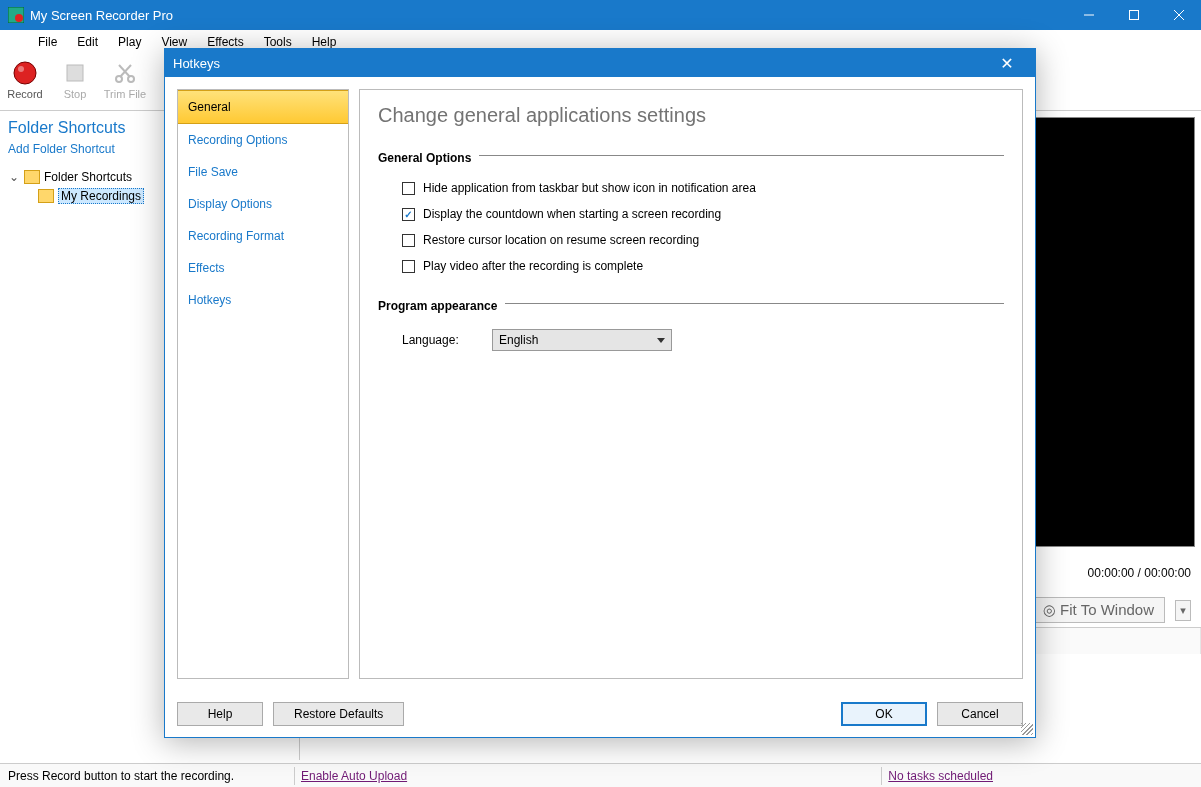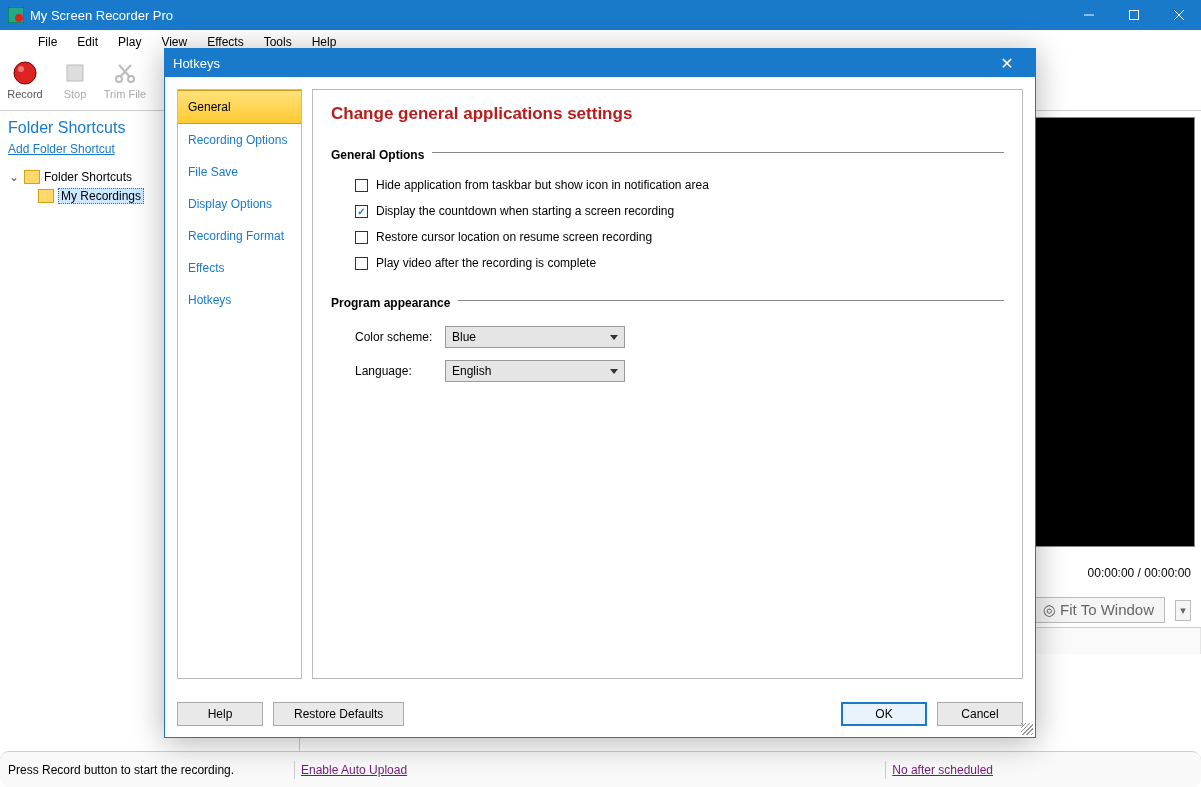--- a/index.html
+++ b/index.html
@@ -19,53 +19,53 @@
 
 .toolbar { height: 57px; display: flex; align-items: flex-start; border-bottom: 1px solid #ccc; padding-top: 4px; }
 .toolbar .tb-btn { width: 50px; text-align: center; font-size: 11px; color: #555; }
 .toolbar .tb-btn.disabled { color: #aaa; }
 .toolbar .tb-icon { height: 30px; display: flex; align-items: center; justify-content: center; font-size: 22px;}
 
 
 .main { display: flex; height: 649px; }
 .sidebar { width: 300px; border-right: 1px solid #ccc; padding: 8px; font-size: 13px; }
 .sidebar h3 { color: #1979ca; font-weight: normal; font-size: 16px; margin-bottom: 4px; }
-.sidebar .link { color: #1979ca; text-decoration: underline; font-size: 12px; cursor: pointer; }
+.sidebar .link { color: #1979ca; font-size: 12px; cursor: pointer; }
 .tree { margin-top: 12px; font-size: 12px; }
 .tree-row { display: flex; align-items: center; padding: 2px 0; }
 .tree-row .chev { width: 12px; text-align: center; color: #555; }
 .tree-row .folder { width: 16px; height: 14px; background: #ffd76b; border: 1px solid #d4a017; margin: 0 4px; }
 .tree-row.selected span.label { background: #cce8ff; border: 1px dotted #1979ca; padding: 0 2px;}
 .tree-row.child { padding-left: 26px; }
 
 .content-right { flex: 1; display: flex; flex-direction: column; }
 .preview { height: 430px; background: #000; margin: 6px; border: 1px solid #888;}
 .preview-bar { height: 40px; display: flex; align-items: center; justify-content: flex-end; padding: 0 10px; gap: 10px; font-size: 12px;}
 .fit-btn { border: 1px solid #bbb; background: #f5f5f5; padding: 3px 10px; font-size: 15px; color: #666;}
 .preview-bar .small-btn { border: 1px solid #bbb; background: #f5f5f5; width: 16px; text-align:center; font-size:11px; color:#666; padding:3px 0;}
 .list-header { display: flex; border-top: 1px solid #ccc; }
 .list-header .col { padding: 6px 12px; border-right: 1px solid #e5e5e5; font-size: 12px; color: #222; background: #fafafa;}
 
 
-.statusbar { position: absolute; bottom: 0; left: 0; right: 0; height: 36px; border-top: 1px solid #ccc; display: flex; align-items: center; font-size: 12px; padding: 0 8px; background: #f9f9f9; border-radius: 9px;}
+.statusbar { position: absolute; bottom: 0; left: 0; right: 0; height: 24px; border-top: 1px solid #ccc; display: flex; align-items: center; font-size: 12px; padding: 0 8px; background: #f9f9f9;}
 .statusbar .status-left { flex: 0 0 280px; }
 .statusbar .status-link { color: #701a75; text-decoration: underline; cursor: pointer;}
 .statusbar .status-right { margin-left: auto; }
 .statusbar .sep { width: 1px; height: 18px; background: #ccc; margin: 0 6px;}
 
 
 .dialog { position: absolute; left: 164px; top: 48px; width: 872px; height: 690px; background: #fff; border: 1px solid #1979ca; box-shadow: 0 4px 30px rgba(0,0,0,0.3); z-index: 50; display: flex; flex-direction: column;}
 .dialog .dlg-title { height: 28px; background: #1979ca; color: #fff; display: flex; align-items: center; padding: 0 8px; font-size: 13px;}
 .dialog .dlg-title .dlg-close { margin-left: auto; width: 40px; text-align: center; font-size: 16px; cursor: pointer;}
 .dialog .dlg-body { flex: 1; display: flex; padding: 12px; gap: 10px; }
-.dlg-nav { width: 125px; border: 1px solid #bbb; background: #fff; }
+.dlg-nav { width: 172px; border: 1px solid #bbb; background: #fff; }
 .dlg-nav .nav-item { padding: 9px 10px; font-size: 12px; color: #1979ca; cursor: pointer;}
 .dlg-nav .nav-item.active { background: linear-gradient(#ffe27a,#ffc933); color: #000; border-bottom: 1px solid #d4a017; border-top: 1px solid #d4a017;}
 .dlg-content { flex: 1; border: 1px solid #bbb; padding: 14px 18px; font-size: 12px; color: #000;}
-.dlg-content h2 { color: #b91c1c; font-weight: bold; font-size: 17px; margin-bottom: 18px;}
+.dlg-content h2 { color: #737373; font-weight: normal; font-size: 20px; margin-bottom: 18px;}
 .fieldset-label { font-weight: bold; font-size: 12px; margin-top: 6px;}
 .hr-wrap { display: flex; align-items: center; margin-bottom: 10px;}
 .hr-wrap .line { flex: 1; height: 1px; background: #888; margin-left: 8px;}
 .chk-row { display: flex; align-items: center; padding: 6px 0 6px 24px; gap: 8px;}
 .chk { width: 13px; height: 13px; border: 1px solid #333; display: inline-flex; align-items: center; justify-content: center; font-size: 10px; color: #1979ca;}
 .chk.checked::after { content: "✓"; color: #1979ca; font-weight: bold;}
 .form-row { display: flex; align-items: center; padding: 6px 0 6px 24px;}
 .form-row label { width: 90px; }
 .form-row .select { width: 180px; height: 22px; background: #e5e5e5; border: 1px solid #999; display: flex; align-items: center; padding: 0 6px; font-size: 12px; position: relative;}
 .form-row .select::after { content: ""; position: absolute; right: 6px; top: 8px; border-left: 4px solid transparent; border-right: 4px solid transparent; border-top: 5px solid #333;}
@@ -178,21 +178,21 @@
     </div>
   </div>
 </div>
 
 <div class="statusbar">
   <span class="status-left">Press Record button to start the recording.</span>
   <span class="sep"></span>
   <span class="status-link">Enable Auto Upload</span>
   <span class="status-right"></span>
   <span class="sep"></span>
-  <span class="status-link">No after scheduled</span>
+  <span class="status-link">No tasks scheduled</span>
   <span style="width:200px"></span>
 </div>
 
 <div class="dialog">
   <div class="dlg-title">
     <span>Hotkeys</span>
     <span class="dlg-close">✕</span>
   </div>
   <div class="dlg-body">
     <div class="dlg-nav">
@@ -224,26 +224,20 @@
         </div>
       <div class="chk-row">
           <span class="chk"></span>
           <span>Play video after the recording is complete</span>
         </div>
       <div class="hr-wrap" style="margin-top:14px">
           <span class="fieldset-label">Program appearance</span>
           <span class="line"></span>
         </div>
       <div class="form-row">
-        <label>Color scheme:</label>
-        <div class="select">
-            <span>Blue</span>
-          </div>
-      </div>
-      <div class="form-row">
         <label>Language:</label>
         <div class="select">
             <span>English</span>
           </div>
       </div>
     </div>
   </div>
   <div class="dlg-footer">
     <button class="btn">Help</button>
     <button class="btn" style="min-width:130px">Restore Defaults</button>

